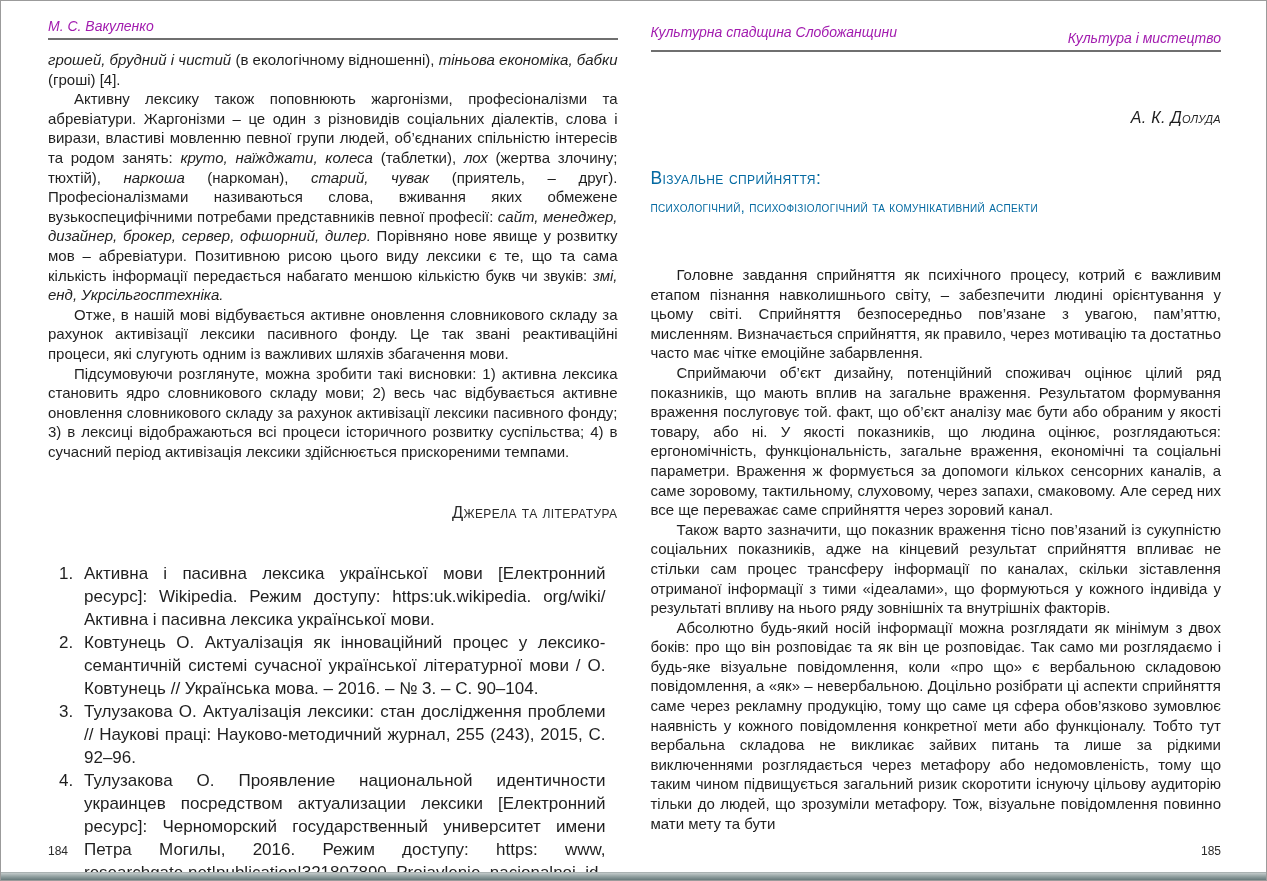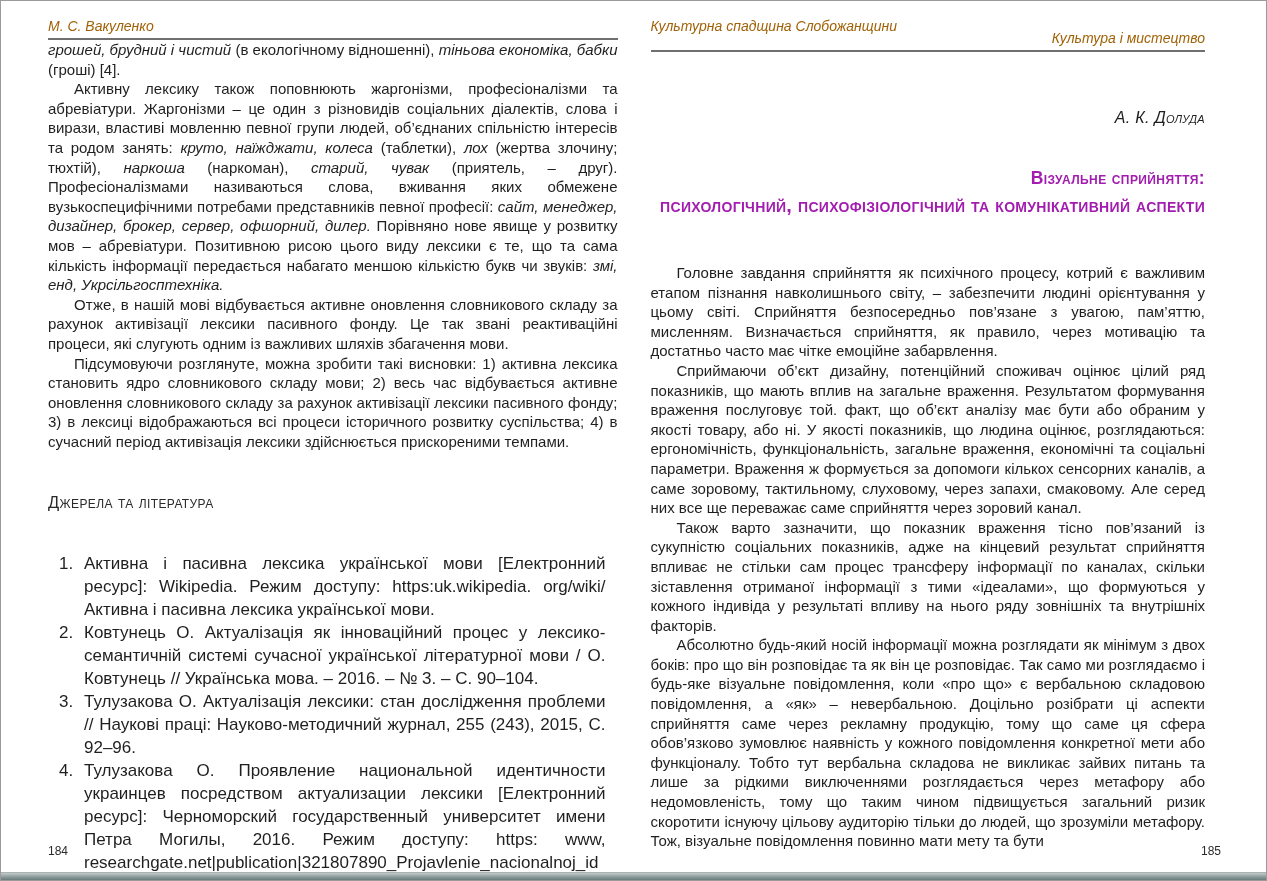--- a/index.html
+++ b/index.html
@@ -9,37 +9,37 @@
     background:#ffffff;
     box-sizing:border-box;
     border:1px solid #9b9b9b;
     overflow:hidden;
     font-family:"Liberation Sans","DejaVu Sans",sans-serif;
     color:#1f1f1f;
   }
   .spread{display:flex;height:calc(100% - 8px);}
   .page{width:50%;position:relative;box-sizing:border-box;padding-top:17px;overflow:hidden;}
   .page-left{padding-left:47px;padding-right:16px;}
-  .page-right{padding-left:17px;padding-right:61px;}
+  .page-right{padding-left:17px;padding-right:45px;}
 
   .running-header{
-    display:flex;justify-content:space-between;align-items:flex-start;
-    font-size:14px;font-style:italic;color:#a16207;
+    display:flex;justify-content:space-between;align-items:center;
+    font-size:14px;font-style:italic;color:#a21caf;
     border-bottom:2px solid #6f6f6f;
     padding-bottom:4px;
   }
   .rh-bold{font-weight:normal;margin-top:12px;}
 
-  .body-text{margin-top:0;font-size:15px;line-height:19.6px;text-align:justify;}
+  .body-text{margin-top:10px;font-size:15px;line-height:19.6px;text-align:justify;}
   .body-text p{margin:0;}
   .body-text p.indent{text-indent:26px;}
 
   .section-heading{
     margin:42px 0 0 0;
-    text-align:left;
+    text-align:right;
     font-variant:small-caps;
     font-weight:400;
     font-size:16.5px;
     letter-spacing:0.4px;
     color:#2a2a2a;
   }
   .references{
     margin:40px 12px 0 0;
     padding-left:30px;
     font-size:17px;
@@ -52,28 +52,28 @@
     margin-top:57px;
     text-align:right;
     font-weight:normal;
     font-style:italic;
     font-variant:small-caps;
     font-size:16px;
     letter-spacing:0.3px;
   }
   .article-title{
     margin:35px 0 0 0;
-    text-align:right;
-    font-weight:bold;
+    text-align:left;
+    font-weight:normal;
     font-variant:small-caps;
     line-height:23px;
-    color:#a21caf;
+    color:#0369a1;
   }
   .title-line1{font-size:17.5px;letter-spacing:0.4px;}
-  .title-line2{font-size:20px;letter-spacing:0.3px;}
+  .title-line2{font-size:14px;letter-spacing:0.3px;}
   .page-right .body-text{margin-top:46px;}
 
   .page-number{position:absolute;bottom:14px;font-size:12px;color:#2a2a2a;}
   .pn-left{left:47px;}
   .pn-right{right:45px;}
 
   .bottom-bar{
     position:absolute;left:0;right:0;bottom:0;height:7px;
     background:linear-gradient(#c3caca,#8d9c9c 55%,#687b7c);
     border-top:1px solid #aab2b2;

